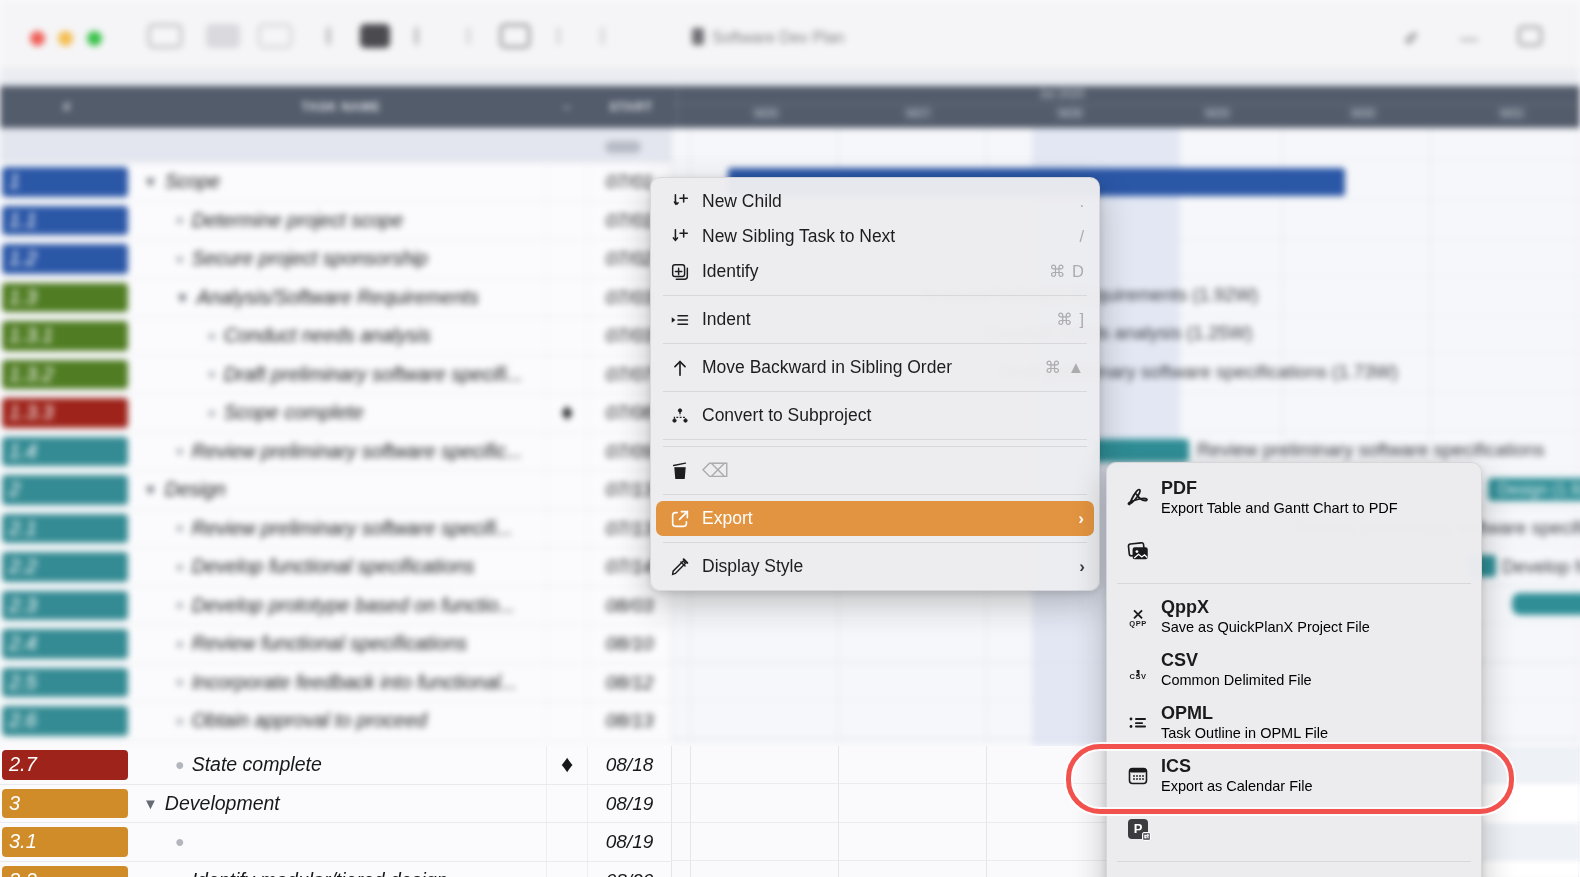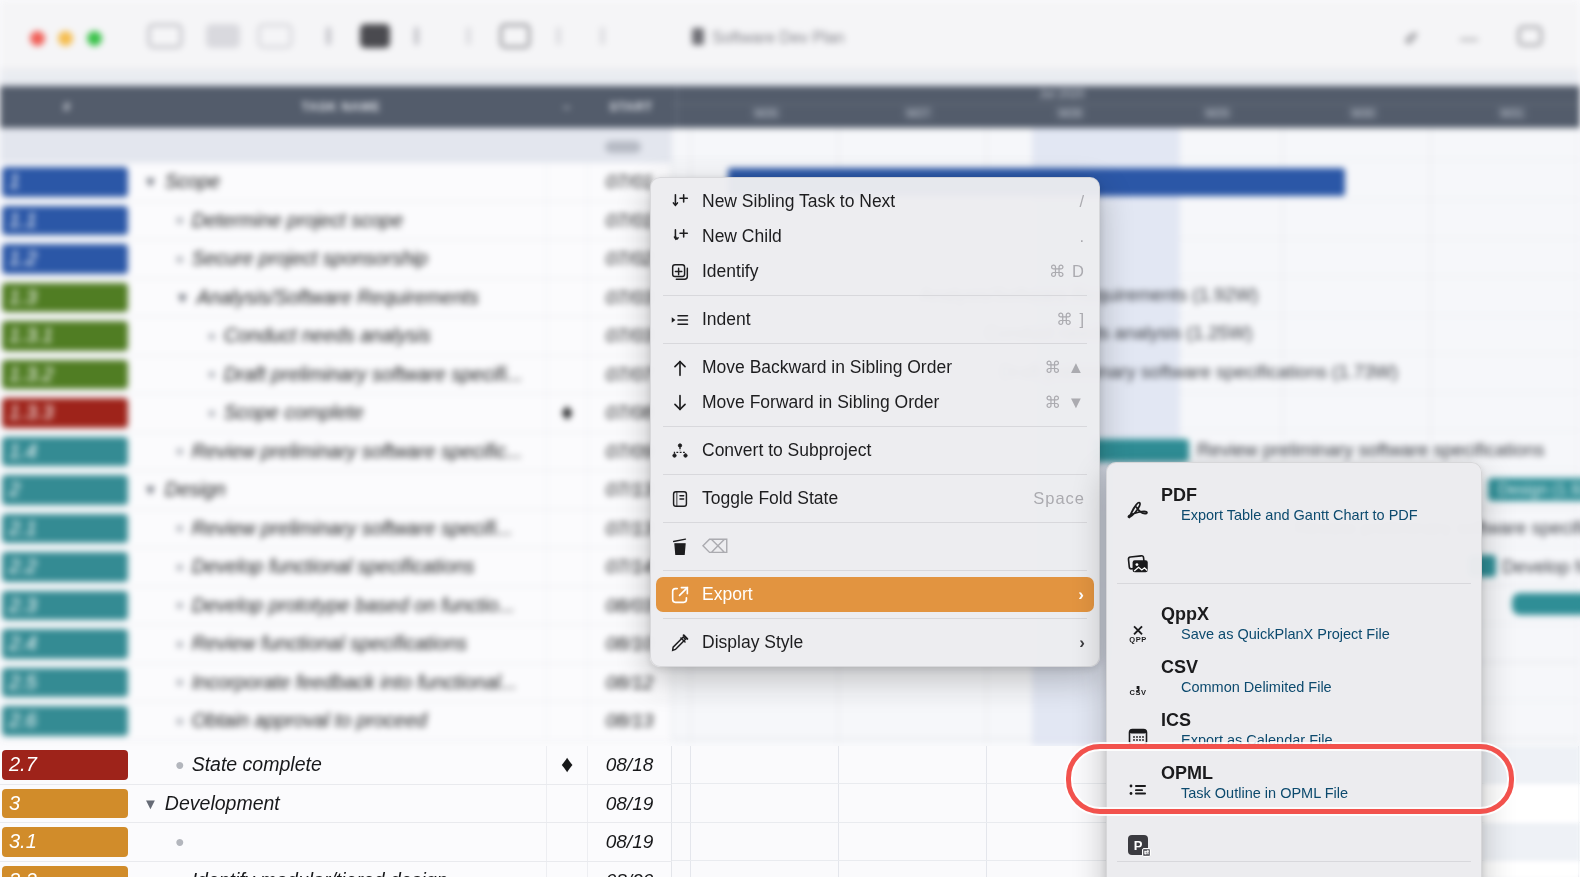--- a/index.html
+++ b/index.html
@@ -91,25 +91,25 @@
   .mi .chev{color:#3e3e42;font-size:17px;font-weight:bold;}
   .mi.hl{background:#e29440;border-radius:7px;margin:0 5px;padding:0 10px 0 10px;color:#fff;}
   .mi.hl .ic{color:#fff;}
   .mi.hl .chev{color:#fff;}
   .msep{height:1px;background:#d8d8dc;margin:6px 12px;}
 
   
   .submenu{position:absolute;left:1106px;top:462px;width:376px;height:440px;background:rgba(236,236,239,.98);
         border-radius:10px;border:1px solid rgba(0,0,0,.09);padding:8px 0;z-index:45;
         box-shadow:0 12px 34px rgba(0,0,0,.24),0 2px 8px rgba(0,0,0,.12);}
-  .si{display:flex;align-items:flex-end;height:53px;padding:0 12px 0 14px;}
+  .si{display:flex;align-items:center;height:53px;padding:0 12px 0 14px;}
   .si .ic{width:34px;flex:none;display:flex;flex-direction:column;align-items:center;justify-content:center;color:#1a1a1c;}
   .si .tx{margin-left:6px;overflow:hidden;}
   .si .t1{font-size:18px;font-weight:bold;color:#1b1b1d;line-height:21px;}
-  .si .t2{font-size:14.5px;color:#0c4a6e;line-height:18px;white-space:nowrap;margin-left:20px;}
+  .si .t2{font-size:14.5px;color:#000000;line-height:18px;white-space:nowrap;}
   .ssep{height:1px;background:#d8d8dc;margin:6px 10px;}
   .mini{font-size:7.5px;font-weight:bold;letter-spacing:.5px;color:#1a1a1c;line-height:7px;}
   .bigglyph{font-size:15px;font-weight:bold;line-height:13px;color:#1a1a1c;}
   .ppbox{width:20px;height:20px;background:#3b3b40;border-radius:4px;color:#fff;font-size:13px;font-weight:bold;
          display:flex;align-items:center;justify-content:center;position:relative;}
   .ppbox i{position:absolute;right:-3px;bottom:-2px;width:9px;height:9px;background:#6d6d73;border:1px solid #fff;border-radius:2px;font-size:6px;font-style:normal;color:#fff;line-height:7px;text-align:center;}
 
   
   .annot{position:absolute;left:1066px;top:744px;width:448px;height:70px;border:5px solid #f2524d;border-radius:34px;
          box-shadow:0 0 0 2px rgba(255,255,255,.85),inset 0 0 0 2px rgba(255,255,255,.85);z-index:60;}
@@ -398,38 +398,38 @@
           <div class="c-ms"></div>
           <div class="c-date">08/20</div>
         </div>
     </div>
   </div>
 
   <div class="menu">
     <div class="mi">
       <span class="ic">
           <svg width="22" height="22" viewBox="0 0 24 24" fill="none" stroke="currentColor" stroke-width="1.7" stroke-linecap="round">
+            <path d="M7 4v7a4 4 0 0 0 2 3"></path>
+            <path d="M6 12l1.5 2.5L10 13"></path>
+            <path d="M16 4v8M12 8h8"></path>
+          </svg>
+        </span>
+      <span class="lb">New Child</span>
+        <span class="sc">.</span>
+    </div>
+    <div class="mi">
+      <span class="ic">
+          <svg width="22" height="22" viewBox="0 0 24 24" fill="none" stroke="currentColor" stroke-width="1.7" stroke-linecap="round">
             <path d="M7 4v11"></path>
             <path d="M4.8 13L7 15.5 9.2 13"></path>
             <path d="M16 4v8M12 8h8"></path>
           </svg>
         </span>
       <span class="lb">New Sibling Task to Next</span>
         <span class="sc">/</span>
-    </div>
-    <div class="mi">
-      <span class="ic">
-          <svg width="22" height="22" viewBox="0 0 24 24" fill="none" stroke="currentColor" stroke-width="1.7" stroke-linecap="round">
-            <path d="M7 4v7a4 4 0 0 0 2 3"></path>
-            <path d="M6 12l1.5 2.5L10 13"></path>
-            <path d="M16 4v8M12 8h8"></path>
-          </svg>
-        </span>
-      <span class="lb">New Child</span>
-        <span class="sc">.</span>
     </div>
     <div class="mi">
       <span class="ic">
           <svg width="22" height="22" viewBox="0 0 24 24" fill="none" stroke="currentColor" stroke-width="1.6" stroke-linecap="round">
             <rect x="4" y="4" width="13" height="13" rx="2.5"></rect>
             <path d="M8 20h9a3 3 0 0 0 3-3V8"></path>
             <path d="M10.5 8v7M7 11.5h7"></path>
           </svg>
         </span>
       <span class="lb">Identify</span>
@@ -452,55 +452,34 @@
     <div class="mi">
       <span class="ic">
           <svg width="22" height="22" viewBox="0 0 24 24" fill="none" stroke="currentColor" stroke-width="1.8" stroke-linecap="round">
             <path d="M12 20V5"></path>
             <path d="M6.5 10.5L12 5l5.5 5.5"></path>
           </svg>
         </span>
       <span class="lb">Move Backward in Sibling Order</span>
         <span class="sc">⌘ ▲</span>
     </div>
-    <div class="mi">
-      <span class="ic">
-          <svg width="22" height="22" viewBox="0 0 24 24" fill="none" stroke="currentColor" stroke-width="1.8" stroke-linecap="round">
-            <path d="M12 4v15"></path>
-            <path d="M6.5 13.5L12 19l5.5-5.5"></path>
-          </svg>
-        </span>
-      <span class="lb">Move Forward in Sibling Order</span>
-        <span class="sc">⌘ ▼</span>
-    </div>
     <div class="msep"></div>
     <div class="mi">
       <span class="ic">
           <svg width="22" height="22" viewBox="0 0 24 24" fill="currentColor" stroke="currentColor">
             <circle cx="12" cy="6" r="1.8"></circle>
             <circle cx="6" cy="17" r="1.8"></circle>
             <circle cx="18" cy="17" r="1.8"></circle>
             <path d="M12 8v4M6 15v-1.5h12V15" fill="none" stroke-width="1.5" stroke-dasharray="2 1.6"></path>
           </svg>
         </span>
       <span class="lb">Convert to Subproject</span>
         <span class="sc"></span>
     </div>
     <div class="msep"></div>
-    <div class="mi">
-      <span class="ic">
-          <svg width="22" height="22" viewBox="0 0 24 24" fill="none" stroke="currentColor" stroke-width="1.6" stroke-linecap="round">
-            <rect x="5" y="4" width="14" height="16" rx="2.5"></rect>
-            <path d="M8.5 4v16" opacity=".6"></path>
-            <path d="M12 8.5h4M12 12h4"></path>
-          </svg>
-        </span>
-      <span class="lb">Toggle Fold State</span>
-        <span class="sc">Space</span>
-    </div>
     <div class="msep"></div>
     <div class="mi">
       <span class="ic">
           <svg width="22" height="22" viewBox="0 0 24 24" fill="currentColor" stroke="currentColor" stroke-width="1.4">
             <path d="M6.5 8.5h11L16.5 20h-9z"></path>
             <path d="M5 6l13-2.5" fill="none" stroke-linecap="round"></path>
           </svg>
         </span>
         <span class="sc" style="font-size:19px;">⌫</span>
     </div>
@@ -564,20 +543,35 @@
         </span>
     </div>
     <div class="si">
       <span class="ic">
           <span class="bigglyph" style="font-size:20px;">,</span>
           <span class="mini">CSV</span>
         </span>
       <span class="tx">
           <div class="t1">CSV</div>
           <div class="t2">Common Delimited File</div>
+        </span>
+    </div>
+    <div class="si">
+      <span class="ic">
+          <svg width="24" height="24" viewBox="0 0 24 24" fill="#1a1a1c">
+            <circle cx="5" cy="8" r="1.4"></circle>
+            <circle cx="5" cy="15.5" r="1.4"></circle>
+            <rect x="9" y="7.1" width="11" height="1.8" rx=".9"></rect>
+            <rect x="9" y="11.3" width="8" height="1.8" rx=".9"></rect>
+            <rect x="9" y="14.6" width="11" height="1.8" rx=".9"></rect>
+          </svg>
+        </span>
+      <span class="tx">
+          <div class="t1">OPML</div>
+          <div class="t2">Task Outline in OPML File</div>
         </span>
     </div>
     <div class="si">
       <span class="ic">
           <svg width="24" height="24" viewBox="0 0 24 24">
             <rect x="3.5" y="4.5" width="17" height="15" rx="3" fill="none" stroke="#1a1a1c" stroke-width="1.6"></rect>
             <rect x="3.5" y="4.5" width="17" height="4" rx="2" fill="#1a1a1c"></rect>
             <g fill="#1a1a1c">
               <circle cx="8" cy="12" r=".9"></circle>
               <circle cx="11" cy="12" r=".9"></circle>
@@ -590,35 +584,20 @@
             </g>
           </svg>
         </span>
       <span class="tx">
           <div class="t1">ICS</div>
           <div class="t2">Export as Calendar File</div>
         </span>
     </div>
     <div class="si">
       <span class="ic">
-          <svg width="24" height="24" viewBox="0 0 24 24" fill="#1a1a1c">
-            <circle cx="5" cy="8" r="1.4"></circle>
-            <circle cx="5" cy="15.5" r="1.4"></circle>
-            <rect x="9" y="7.1" width="11" height="1.8" rx=".9"></rect>
-            <rect x="9" y="11.3" width="8" height="1.8" rx=".9"></rect>
-            <rect x="9" y="14.6" width="11" height="1.8" rx=".9"></rect>
-          </svg>
-        </span>
-      <span class="tx">
-          <div class="t1">OPML</div>
-          <div class="t2">Task Outline in OPML File</div>
-        </span>
-    </div>
-    <div class="si">
-      <span class="ic">
           <span class="ppbox">
             <span>P</span>
             <i>⇄</i>
           </span>
         </span>
     </div>
     <div class="ssep"></div>
   </div>
 
   <div class="annot"></div>

